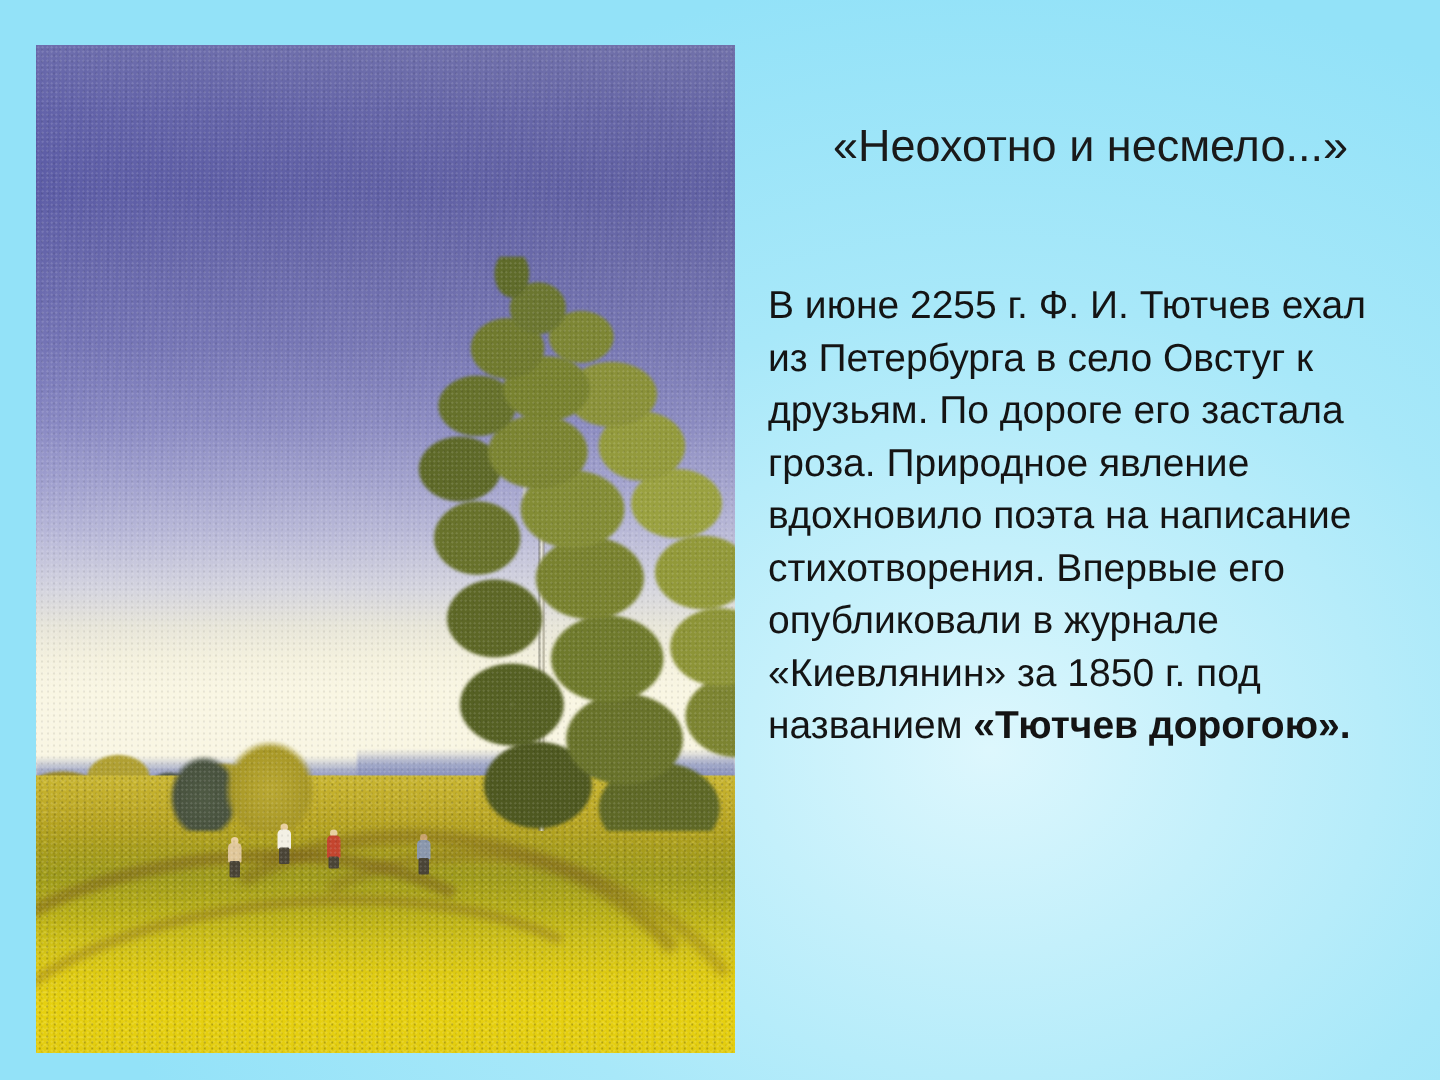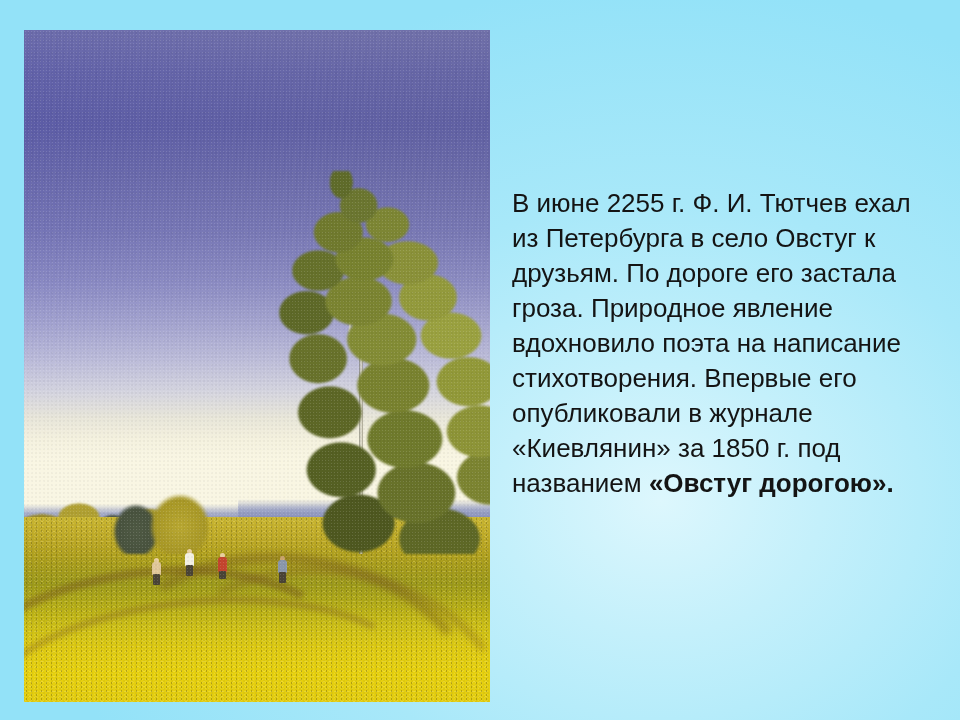--- a/index.html
+++ b/index.html
@@ -317,16 +317,17 @@
     </div>
     <div class="kid" style="left:55.5%; top:78.2%;">
       <div class="head" style="background:#c9a36e;"></div>
       <div class="body" style="background:#8a97ac;"></div>
       <div class="legs"></div>
     </div>
 
     <div class="layer grain"></div>
   </div>
 
-
-  <div id="body-text"><span>В июне 2255 г. Ф. И. Тютчев ехал из Петербурга в село Овстуг к друзьям. По дороге его застала гроза. Природное явление вдохновило поэта на написание стихотворения. Впервые его опубликовали в журнале «Киевлянин» за 1850 г. под названием </span><span class="bold">«Овстуг дорогою».</span></div>
+  <div id="title">«Неохотно и несмело...»</div>
+
+  <div id="body-text"><span>В июне 2255 г. Ф. И. Тютчев ехал из Петербурга в село Овстуг к друзьям. По дороге его застала гроза. Природное явление вдохновило поэта на написание стихотворения. Впервые его опубликовали в журнале «Киевлянин» за 1850 г. под названием </span><span class="bold">«Тютчев дорогою».</span></div>
 
 </div>
 
 </body></html>

